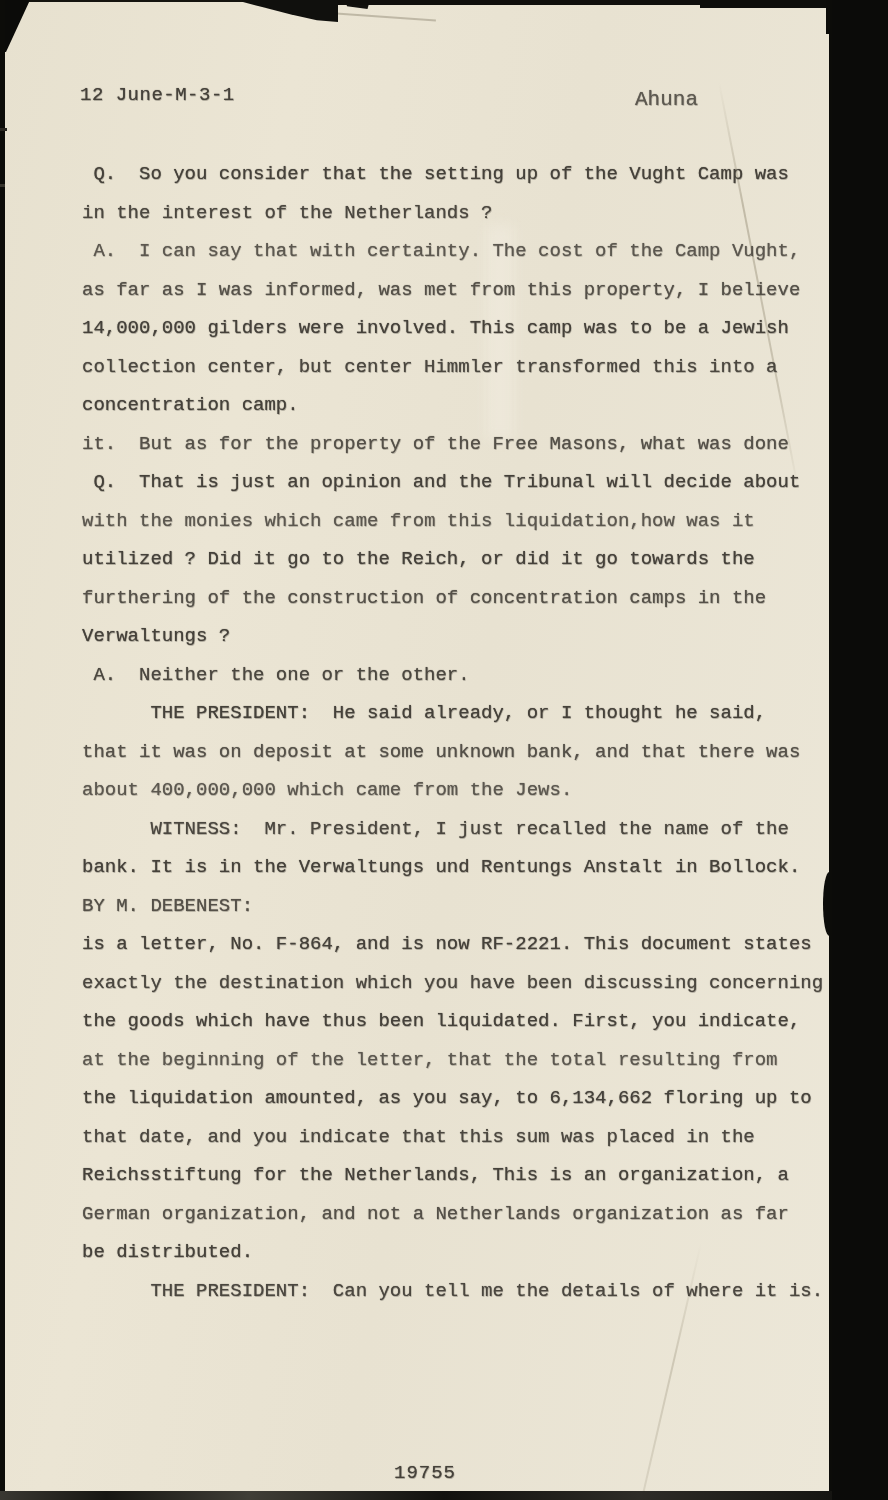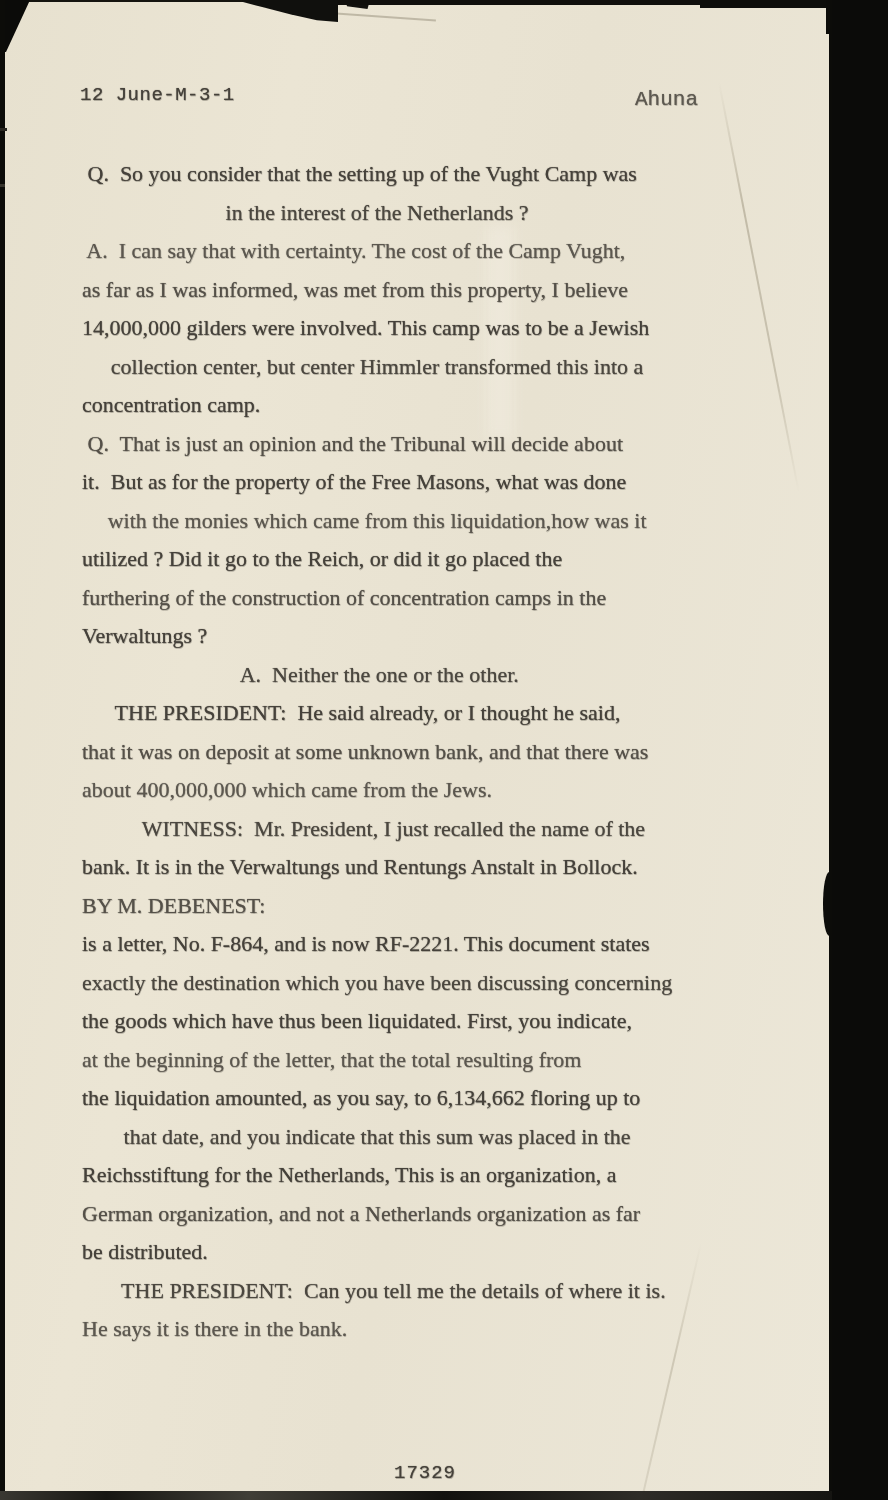--- a/index.html
+++ b/index.html
@@ -12,24 +12,24 @@
     position:absolute;inset:0;
     background:linear-gradient(100deg,#e7e1cf 0%,#ebe5d4 28%,#e8e2d1 55%,#ece7d8 100%);
   }
   
   .ink{
     color:#45413a;
     text-shadow:0 0 1px rgba(69,65,58,.8),.6px .6px 0 rgba(69,65,58,.28);
   }
   .header-left{position:absolute;left:80px;top:84px;font-size:19px;letter-spacing:.5px;}
   .header-right{position:absolute;left:635px;top:88px;font-size:21px;opacity:.85;}
-  .body-block{position:absolute;left:82px;top:155px;font-size:22px;font-family:Liberation Serif, serif;}
+  .body-block{position:absolute;left:82px;top:155px;font-size:19px;}
   .line{height:38.5px;line-height:38.5px;white-space:pre;}
   .line:nth-child(4n){opacity:.90;}
-  .line:nth-child(4n+2){opacity:.96;text-align:center;}
+  .line:nth-child(4n+2){opacity:.96;}
   .line:nth-child(7n+3){opacity:.86;}
   .footer-num{position:absolute;left:80px;top:1462px;width:690px;text-align:center;font-size:19px;letter-spacing:1px;}
 
   
   .crease{position:absolute;pointer-events:none;}
   .crease-tr{left:718px;top:82px;width:2px;height:418px;
     background:linear-gradient(to bottom,rgba(139,130,106,0),rgba(139,130,106,.42) 30%,rgba(139,130,106,.34) 72%,rgba(139,130,106,0));
     transform:rotate(-11deg);transform-origin:top center;}
   .crease-br{left:700px;top:1243px;width:2px;height:262px;
     background:linear-gradient(to bottom,rgba(139,130,106,0),rgba(139,130,106,.3) 45%,rgba(139,130,106,.18));
@@ -73,47 +73,46 @@
     <div class="ink header-right">Ahuna</div>
 
     <div class="ink body-block" id="transcript">
         <div class="line"> Q.  So you consider that the setting up of the Vught Camp was</div>
         <div class="line">in the interest of the Netherlands ?</div>
         <div class="line"> A.  I can say that with certainty. The cost of the Camp Vught,</div>
         <div class="line">as far as I was informed, was met from this property, I believe</div>
         <div class="line">14,000,000 gilders were involved. This camp was to be a Jewish</div>
         <div class="line">collection center, but center Himmler transformed this into a</div>
         <div class="line">concentration camp.</div>
+        <div class="line">it.  But as for the property of the Free Masons, what was done</div>
         <div class="line"> Q.  That is just an opinion and the Tribunal will decide about</div>
-        <div class="line">it.  But as for the property of the Free Masons, what was done</div>
         <div class="line">with the monies which came from this liquidation,how was it</div>
-        <div class="line">utilized ? Did it go to the Reich, or did it go placed the</div>
+        <div class="line">utilized ? Did it go to the Reich, or did it go towards the</div>
         <div class="line">furthering of the construction of concentration camps in the</div>
         <div class="line">Verwaltungs ?</div>
         <div class="line"> A.  Neither the one or the other.</div>
         <div class="line">      THE PRESIDENT:  He said already, or I thought he said,</div>
         <div class="line">that it was on deposit at some unknown bank, and that there was</div>
         <div class="line">about 400,000,000 which came from the Jews.</div>
         <div class="line">      WITNESS:  Mr. President, I just recalled the name of the</div>
         <div class="line">bank. It is in the Verwaltungs und Rentungs Anstalt in Bollock.</div>
         <div class="line">BY M. DEBENEST:</div>
         <div class="line">is a letter, No. F-864, and is now RF-2221. This document states</div>
         <div class="line">exactly the destination which you have been discussing concerning</div>
         <div class="line">the goods which have thus been liquidated. First, you indicate,</div>
         <div class="line">at the beginning of the letter, that the total resulting from</div>
         <div class="line">the liquidation amounted, as you say, to 6,134,662 floring up to</div>
         <div class="line">that date, and you indicate that this sum was placed in the</div>
         <div class="line">Reichsstiftung for the Netherlands, This is an organization, a</div>
         <div class="line">German organization, and not a Netherlands organization as far</div>
         <div class="line">be distributed.</div>
         <div class="line">      THE PRESIDENT:  Can you tell me the details of where it is.</div>
-        <div class="line">He says it is there in the bank.</div>
       </div>
 
-    <div class="ink footer-num">17329</div>
+    <div class="ink footer-num">19755</div>
   </div>
 
   <div class="edge edge-top-line"></div>
   <div class="edge corner-tl"></div>
   <div class="edge tear-top-main"></div>
   <div class="edge tear-top-small"></div>
   <div class="edge bar-top-mid"></div>
   <div class="edge bar-top-right"></div>
   <div class="edge edge-left"></div>
   <div class="edge edge-right"></div>

